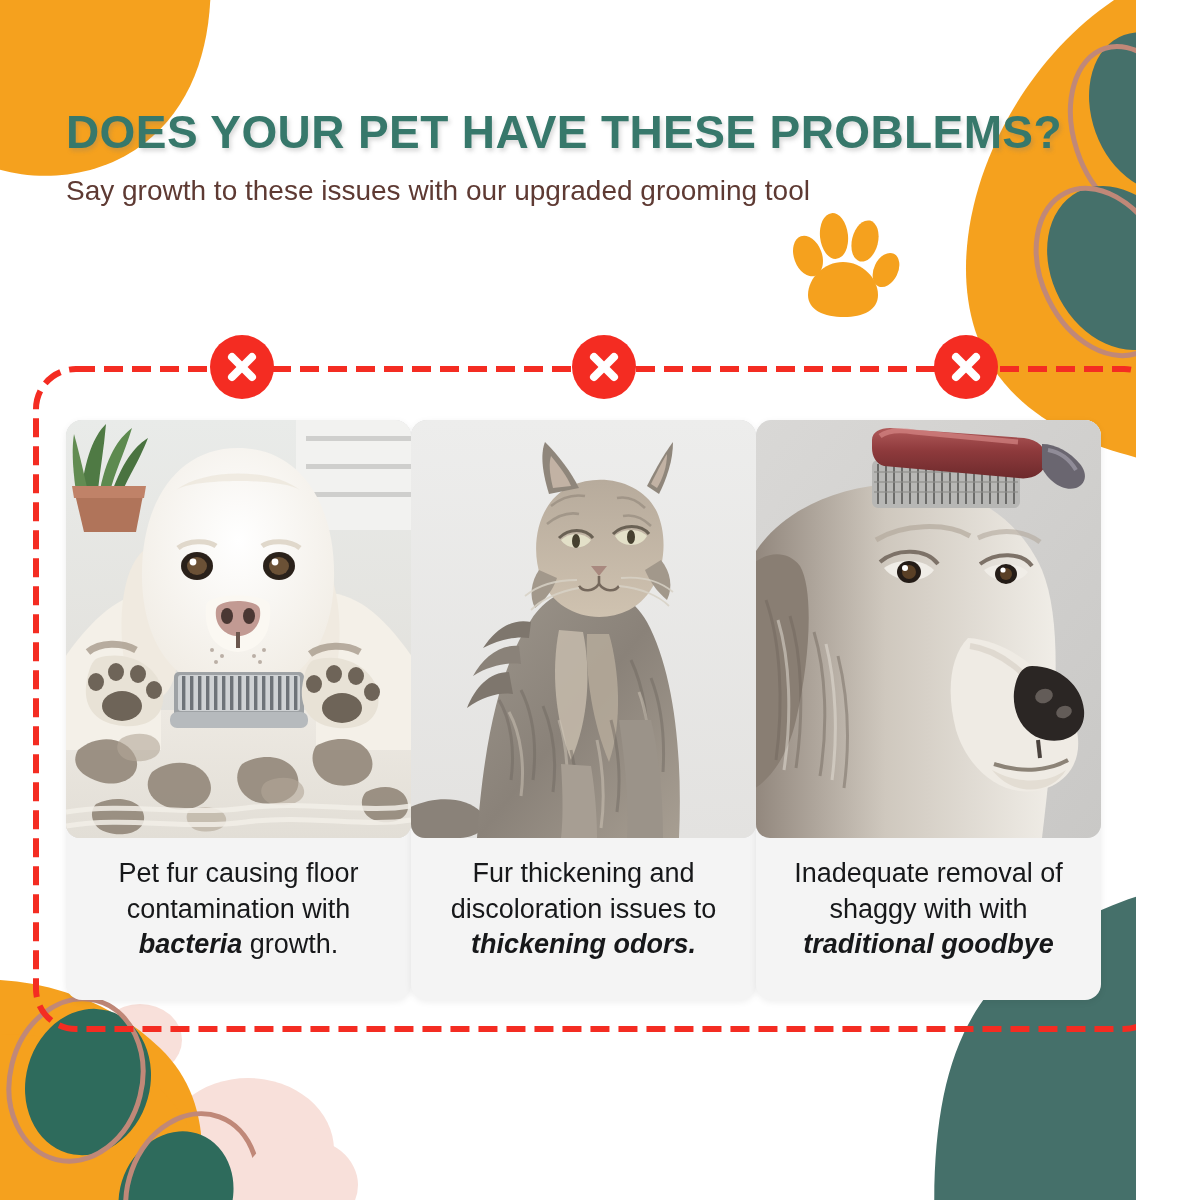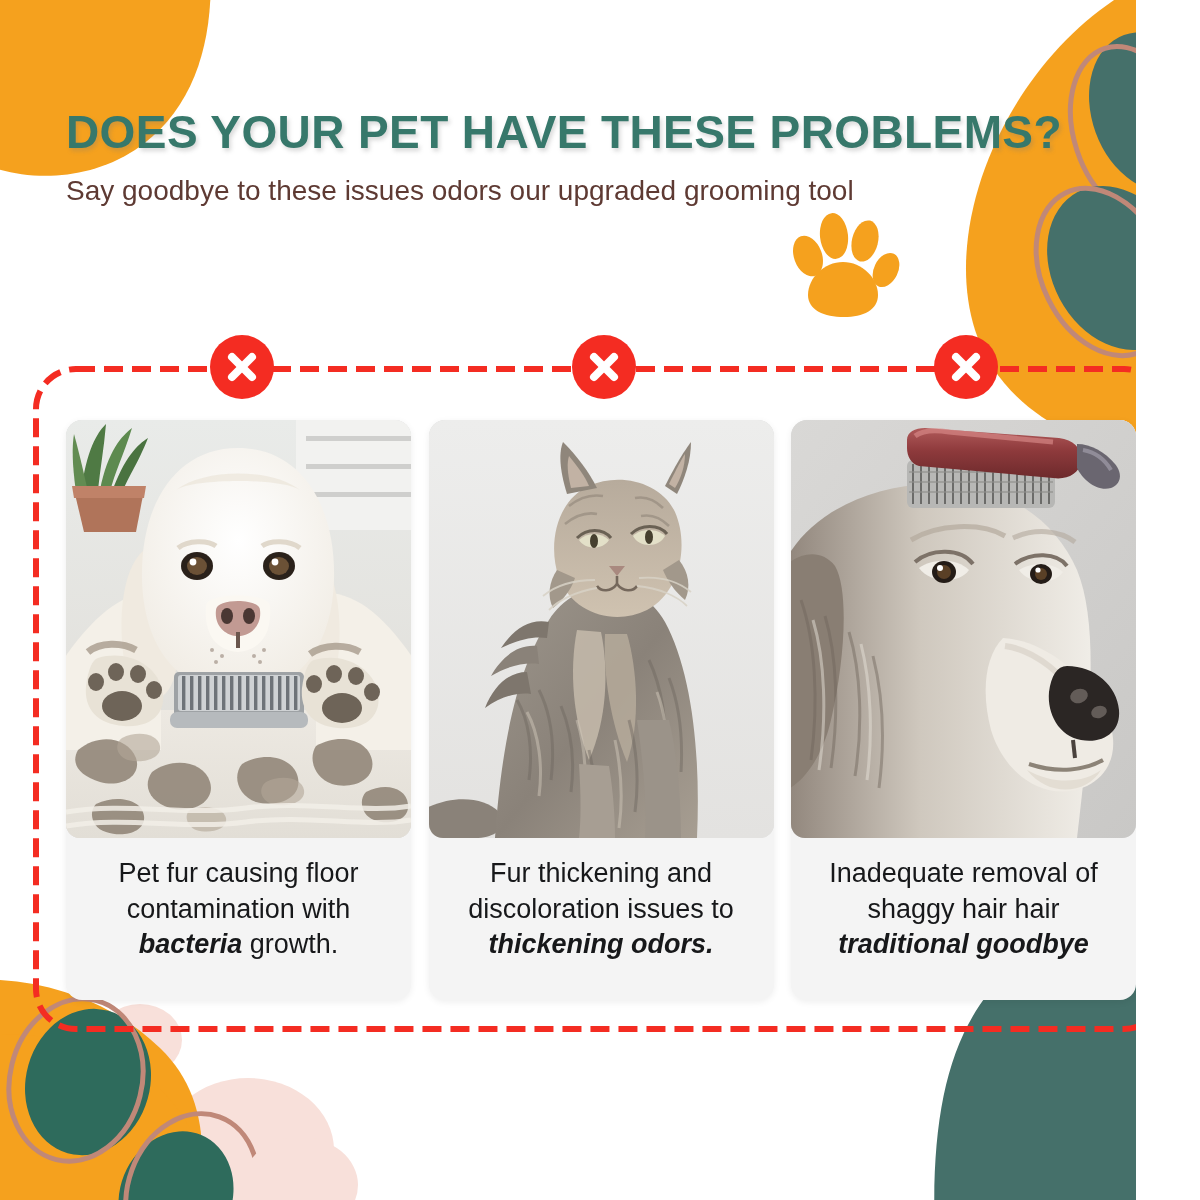--- a/index.html
+++ b/index.html
@@ -40,21 +40,21 @@
     position:absolute;width:64px;height:64px;border-radius:50%;
     background:#F42C22;z-index:5;display:flex;align-items:center;justify-content:center;
   }
   .xbadge svg{display:block;}
   #x1{left:210px;top:335px;}
   #x2{left:572px;top:335px;}
   #x3{left:934px;top:335px;}
 
   
   .cards{position:absolute;left:66px;top:420px;width:1070px;height:580px;z-index:4;
-         display:flex;justify-content:space-between;}
+         display:flex;justify-content:flex-start;}
   .card{
     width:345px;background:#F4F4F4;border-radius:16px;
     box-shadow:0 2px 7px rgba(0,0,0,.07);
     display:flex;flex-direction:column;overflow:hidden;
   }
   .photo{width:345px;height:418px;border-radius:14px;overflow:hidden;position:relative;background:#ddd;}
   .photo svg{display:block;width:345px;height:418px;}
   .caption{
     flex:1;display:flex;align-items:flex-start;justify-content:center;
     padding:18px 12px 26px 12px;text-align:center;
@@ -107,21 +107,21 @@
 
         <ellipse cx="192" cy="1192" rx="64" ry="80" transform="rotate(20 192 1192)" fill="none" stroke="#C08878" stroke-width="5"></ellipse>
 
         <ellipse cx="300" cy="1185" rx="58" ry="48" fill="#F8E0DA"></ellipse>
       </g>
     </svg>
   </div>
 
   <div class="header">
     <h1 class="title">DOES YOUR PET HAVE THESE PROBLEMS?</h1>
-    <p class="subtitle">Say goodbye to these issues odors our upgraded grooming tool</p>
+    <p class="subtitle">Say growth to these issues with our upgraded grooming tool</p>
   </div>
 
   <div class="paw">
     <svg width="116" height="110" viewBox="0 0 116 110" xmlns="http://www.w3.org/2000/svg">
       <ellipse cx="22" cy="44" rx="14" ry="21" transform="rotate(-20 22 44)" fill="#F5A11E"></ellipse>
       <ellipse cx="48" cy="24" rx="14" ry="23" transform="rotate(-6 48 24)" fill="#F5A11E"></ellipse>
       <ellipse cx="79" cy="29" rx="13" ry="21" transform="rotate(14 79 29)" fill="#F5A11E"></ellipse>
       <ellipse cx="100" cy="58" rx="12" ry="18" transform="rotate(26 100 58)" fill="#F5A11E"></ellipse>
       <path fill="#F5A11E" d="M57 50 C76 50 92 66 92 83 C92 98 77 105 58 105 C38 105 22 98 22 83 C22 66 38 50 57 50 Z"></path>
     </svg>
@@ -484,20 +484,20 @@
 
           <path d="M116 20 C116 12 124 8 134 8 L268 18 C284 20 292 30 290 42 C288 54 276 60 262 58 L128 46 C120 44 116 36 116 28 Z" fill="url(#c3handle)"></path>
           <path d="M124 16 C132 10 146 10 158 12 L262 22" stroke="#D88A88" stroke-width="5" fill="none" opacity=".65"></path>
 
           <path d="M286 24 C300 24 314 32 324 44 C332 54 330 64 320 68 C306 72 292 60 286 48 Z" fill="#6A6670"></path>
           <path d="M292 30 C304 32 314 40 320 50" stroke="#9A96A2" stroke-width="4" fill="none" opacity=".8"></path>
         </svg>
       </div>
       <div class="caption">
         <span>
-          <span>Inadequate removal of shaggy hair hair </span><b>traditional goodbye</b><span></span>
+          <span>Inadequate removal of shaggy with with </span><b>traditional goodbye</b><span></span>
         </span>
       </div>
     </div>
 
   </div>
 
 </div>
 
 </body></html>

